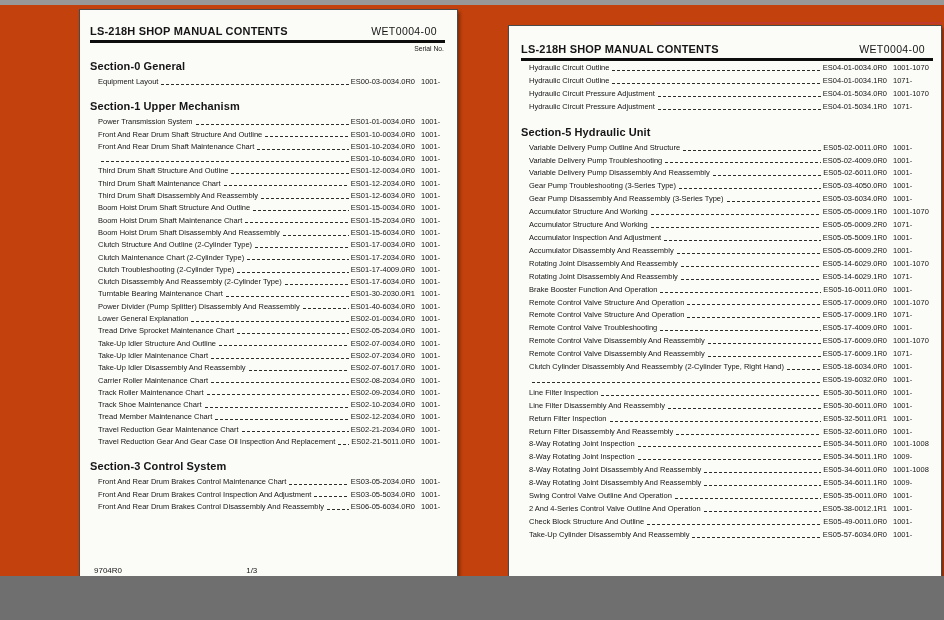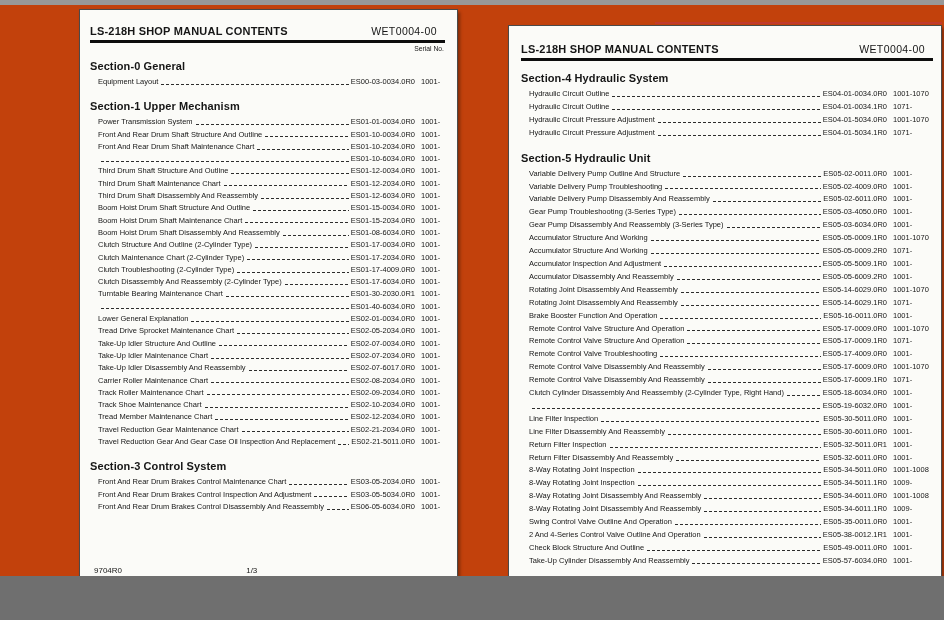--- a/index.html
+++ b/index.html
@@ -139,21 +139,21 @@
           </div>
           <div class="toc-row">
             <span class="toc-label">Boom Hoist Drum Shaft Maintenance Chart</span>
             <span class="toc-leader"></span>
             <span class="toc-code">ES01-15-2034.0R0</span>
             <span class="toc-serial">1001-</span>
           </div>
           <div class="toc-row">
             <span class="toc-label">Boom Hoist Drum Shaft Disassembly And Reassembly</span>
             <span class="toc-leader"></span>
-            <span class="toc-code">ES01-08-6034.0R0</span>
+            <span class="toc-code">ES01-15-6034.0R0</span>
             <span class="toc-serial">1001-</span>
           </div>
           <div class="toc-row">
             <span class="toc-label">Clutch Structure And Outline (2-Cylinder Type)</span>
             <span class="toc-leader"></span>
             <span class="toc-code">ES01-17-0034.0R0</span>
             <span class="toc-serial">1001-</span>
           </div>
           <div class="toc-row">
             <span class="toc-label">Clutch Maintenance Chart (2-Cylinder Type)</span>
@@ -173,20 +173,21 @@
             <span class="toc-code">ES01-17-6034.0R0</span>
             <span class="toc-serial">1001-</span>
           </div>
           <div class="toc-row">
             <span class="toc-label">Turntable Bearing Maintenance Chart</span>
             <span class="toc-leader"></span>
             <span class="toc-code">ES01-30-2030.0R1</span>
             <span class="toc-serial">1001-</span>
           </div>
           <div class="toc-row">
+            <span class="toc-label">Power Divider (Pump Splitter) Disassembly And Reassembly</span>
             <span class="toc-leader"></span>
             <span class="toc-code">ES01-40-6034.0R0</span>
             <span class="toc-serial">1001-</span>
           </div>
         </div>
         <div class="toc-section">
           <div class="toc-row">
             <span class="toc-label">Lower General Explanation</span>
             <span class="toc-leader"></span>
             <span class="toc-code">ES02-01-0034.0R0</span>
@@ -283,21 +284,20 @@
 
   <div class="page page-right">
     <div class="red-line"></div>
     <div class="page-header">
       <span class="doc-title">LS-218H SHOP MANUAL CONTENTS</span>
       <span class="doc-number">WET0004-00</span>
     </div>
     <div class="header-rule"></div>
     <div class="toc">
         <div class="toc-section">
-          <div class="sec-heading">Section-4 Hydraulic System</div>
           <div class="toc-row">
             <span class="toc-label">Hydraulic Circuit Outline</span>
             <span class="toc-leader"></span>
             <span class="toc-code">ES04-01-0034.0R0</span>
             <span class="toc-serial">1001-1070</span>
           </div>
           <div class="toc-row">
             <span class="toc-label">Hydraulic Circuit Outline</span>
             <span class="toc-leader"></span>
             <span class="toc-code">ES04-01-0034.1R0</span>

